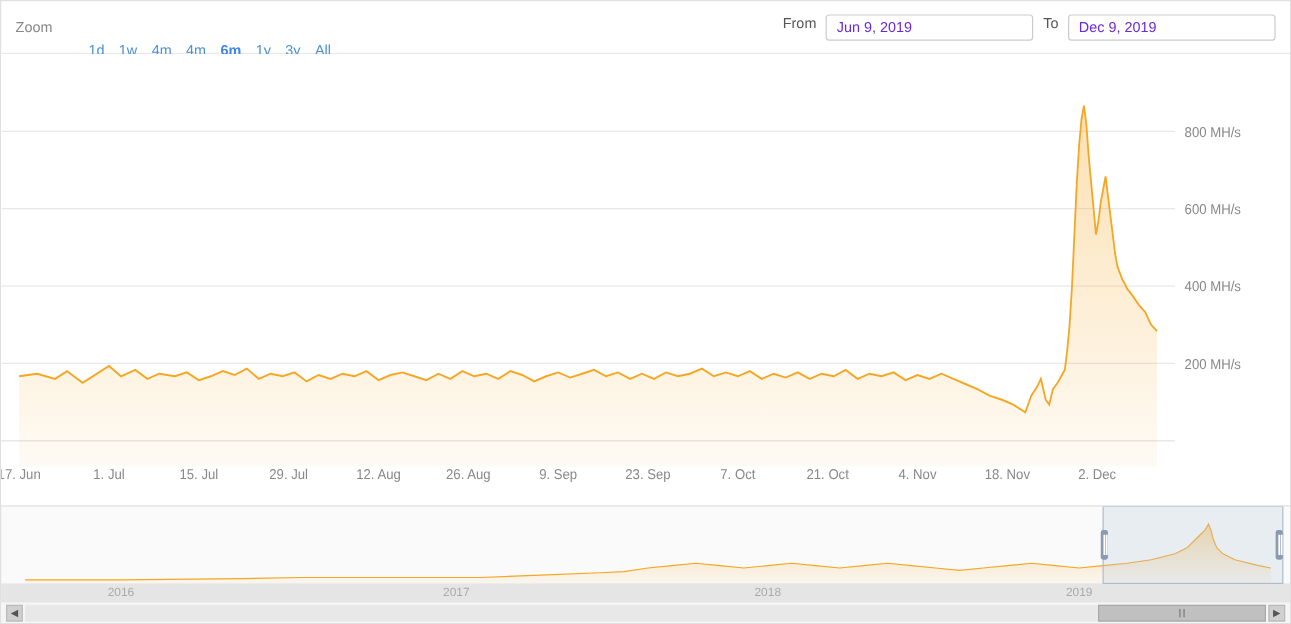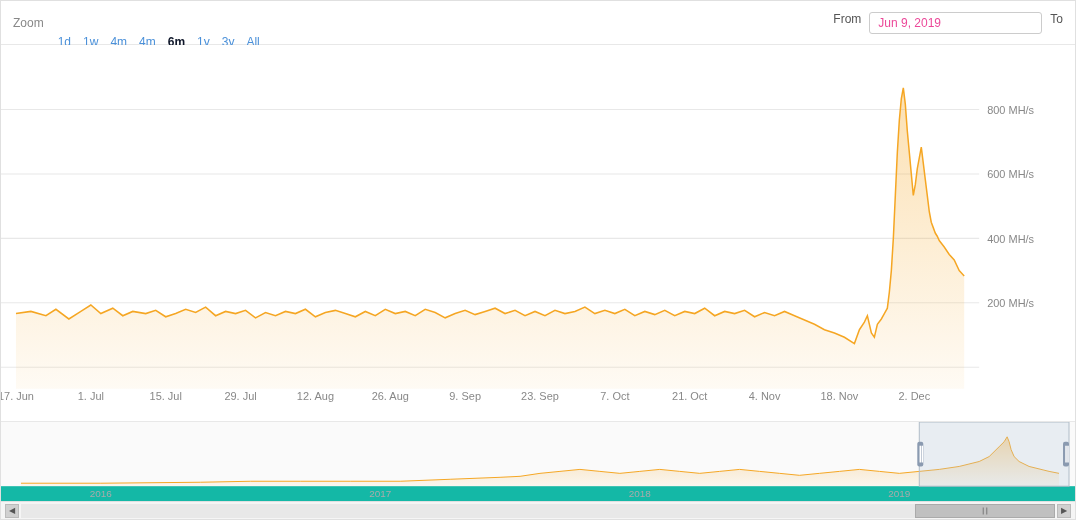--- a/index.html
+++ b/index.html
@@ -23,73 +23,73 @@
     .toolbar {
       display: flex;
       align-items: center;
       padding: 6px 12px;
       border-bottom: 1px solid #e8e8e8;
       height: 44px;
       flex-shrink: 0;
     }
     .zoom-label {
       color: #888;
-      margin-right: 8px;
+      margin-right: 24px;
       font-size: 12px;
     }
     .zoom-btn {
       background: none;
       border: none;
       cursor: pointer;
       padding: 3px 6px;
       font-size: 12px;
       color: #4a90d9;
       border-radius: 3px;
       margin-top: 39px;
     }
     .zoom-btn.active {
-      color: #0f172a;
+      color: #3b82f6;
       font-weight: bold;
       background: none;
     }
     .spacer { flex: 1; }
     .date-range {
       display: flex;
       align-items: flex-start;
       gap: 8px;
       font-size: 12px;
       color: #555;
     }
     .date-input {
       border: 1px solid #ccc;
       border-radius: 3px;
       padding: 3px 8px;
       font-size: 12px;
-      color: #ec4899;
+      color: #6d28d9;
       background: #fff;
       cursor: pointer;
     }
     
     .chart-area {
       flex: 1;
       position: relative;
       overflow: hidden;
       background: #fff;
       text-decoration: underline;
     }
     .chart-svg {
       width: 100%;
       height: 100%;
     }
     
     .navigator {
       height: 80px;
       position: relative;
       border-top: 1px solid #e8e8e8;
-      background: #14b8a6;
+      background: #e5e5e5;
       flex-shrink: 0;
     }
     .navigator-svg {
       width: 100%;
       height: 100%;
     }
     
     .scrollbar-area {
       height: 18px;
       background: #f5f5f5;
@@ -143,20 +143,21 @@
     <button class="zoom-btn">4m</button>
     <button class="zoom-btn active">6m</button>
     <button class="zoom-btn">1y</button>
     <button class="zoom-btn">3y</button>
     <button class="zoom-btn">All</button>
     <div class="spacer"></div>
     <div class="date-range">
       <span>From</span>
       <input type="text" class="date-input" value="Jun 9, 2019" readonly="" style="">
       <span>To</span>
+      <input type="text" class="date-input" value="Dec 9, 2019" readonly="" style="">
     </div>
   </div>
 
   <div class="chart-area">
     <svg class="chart-svg" viewBox="0 0 1076 350" preserveAspectRatio="none">
 
       <line x1="0" y1="60" x2="980" y2="60" stroke="#e8e8e8" stroke-width="1"></line>
       <line x1="0" y1="120" x2="980" y2="120" stroke="#e8e8e8" stroke-width="1"></line>
       <line x1="0" y1="180" x2="980" y2="180" stroke="#e8e8e8" stroke-width="1"></line>
       <line x1="0" y1="240" x2="980" y2="240" stroke="#e8e8e8" stroke-width="1"></line>

